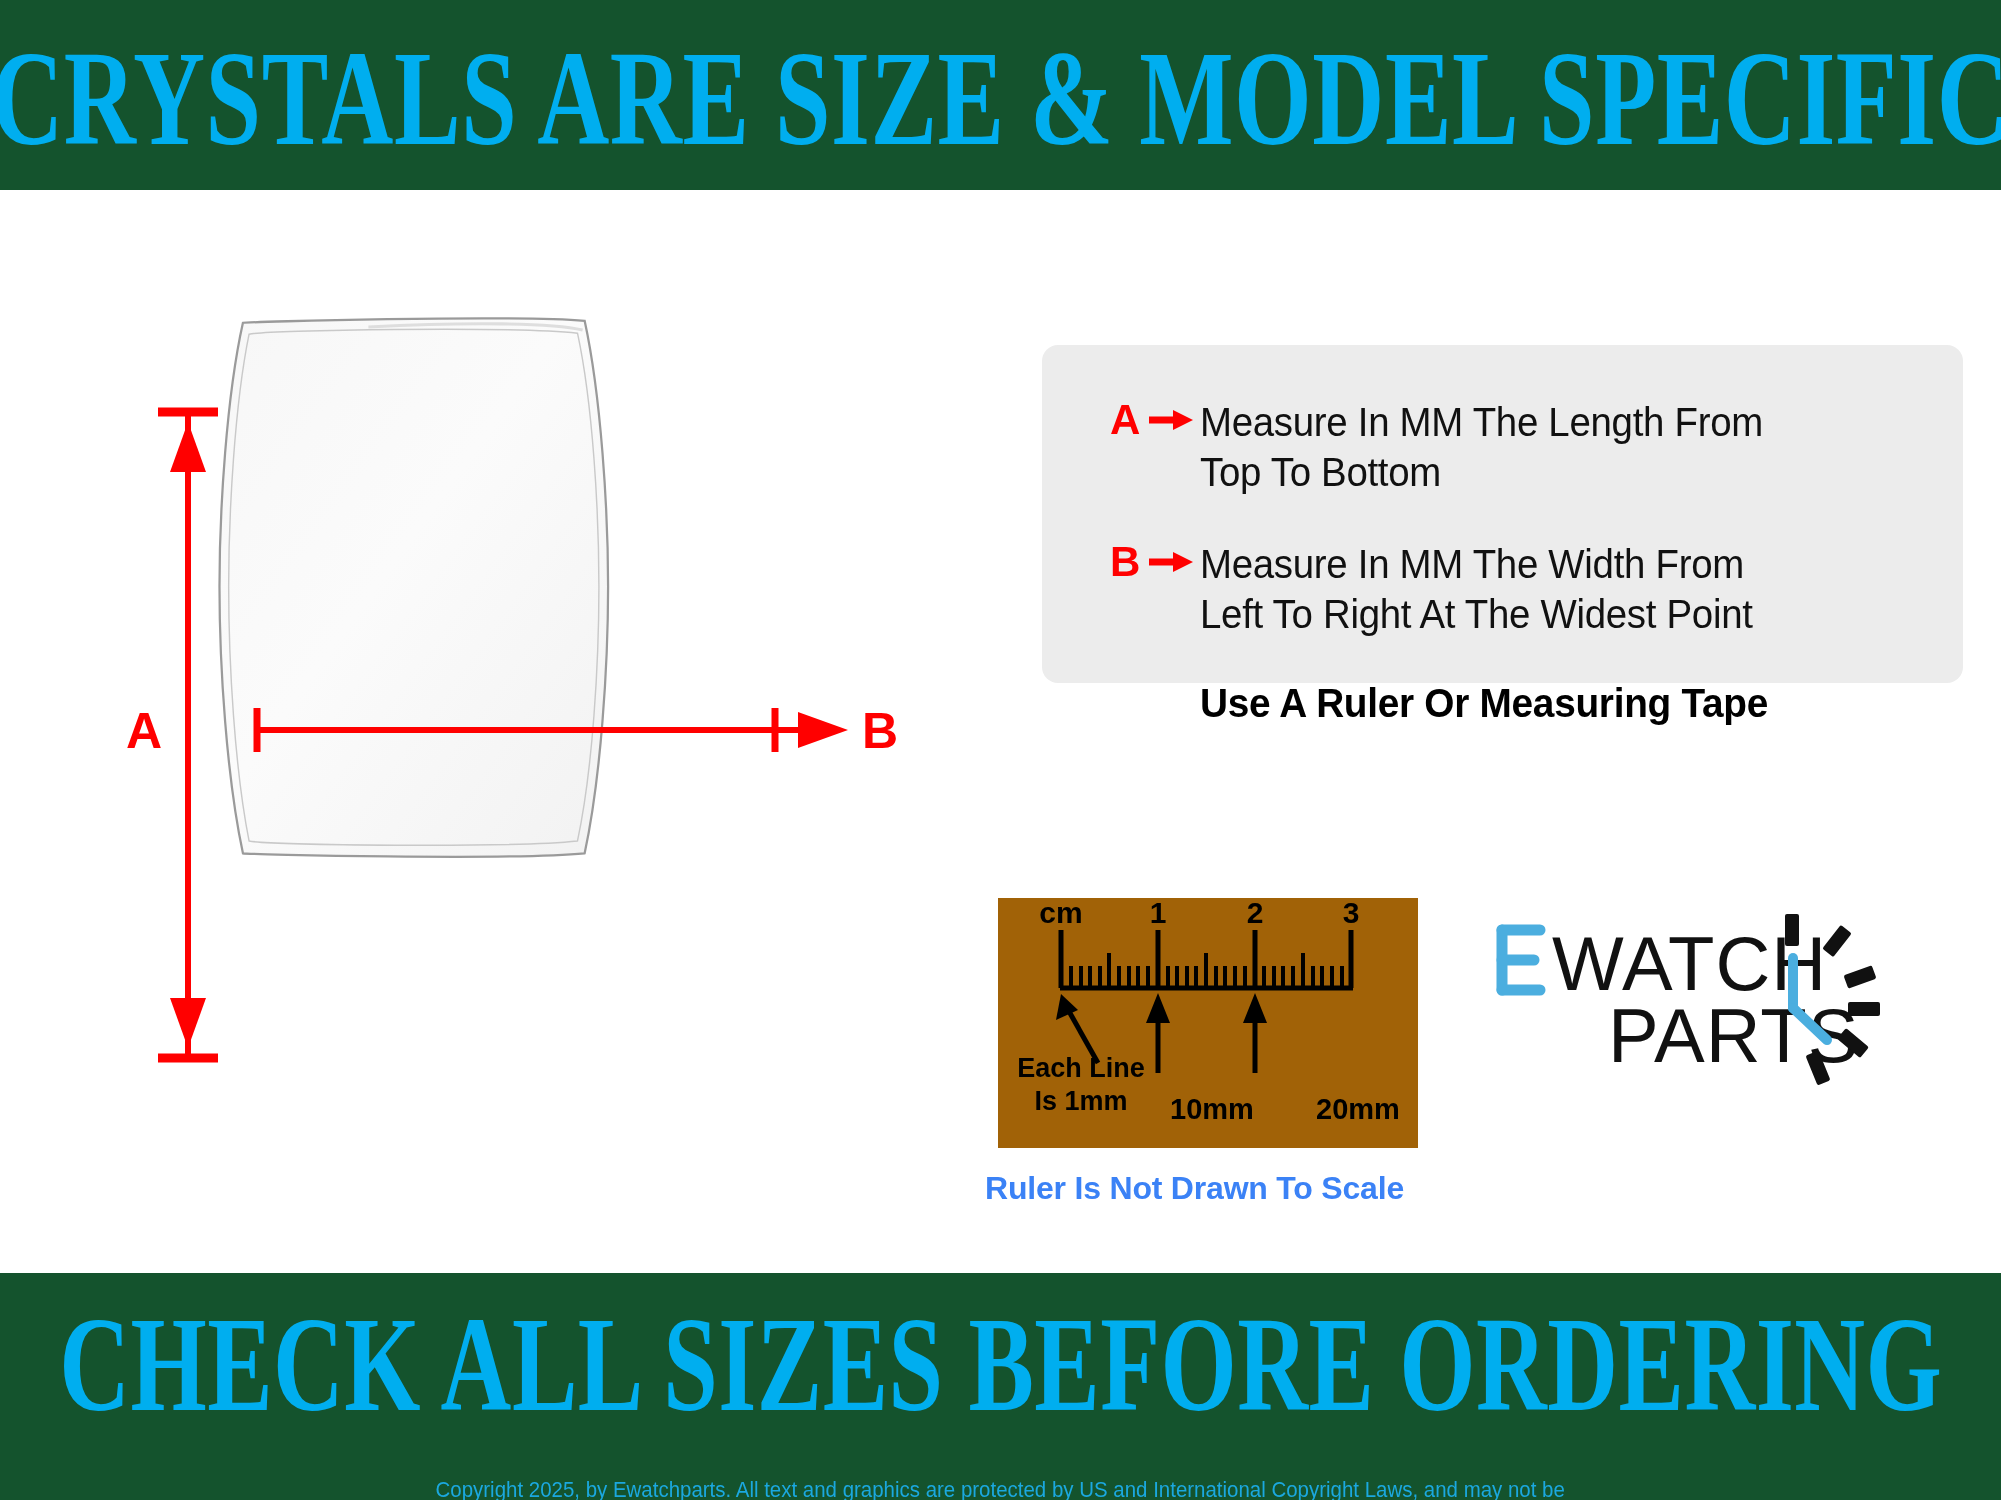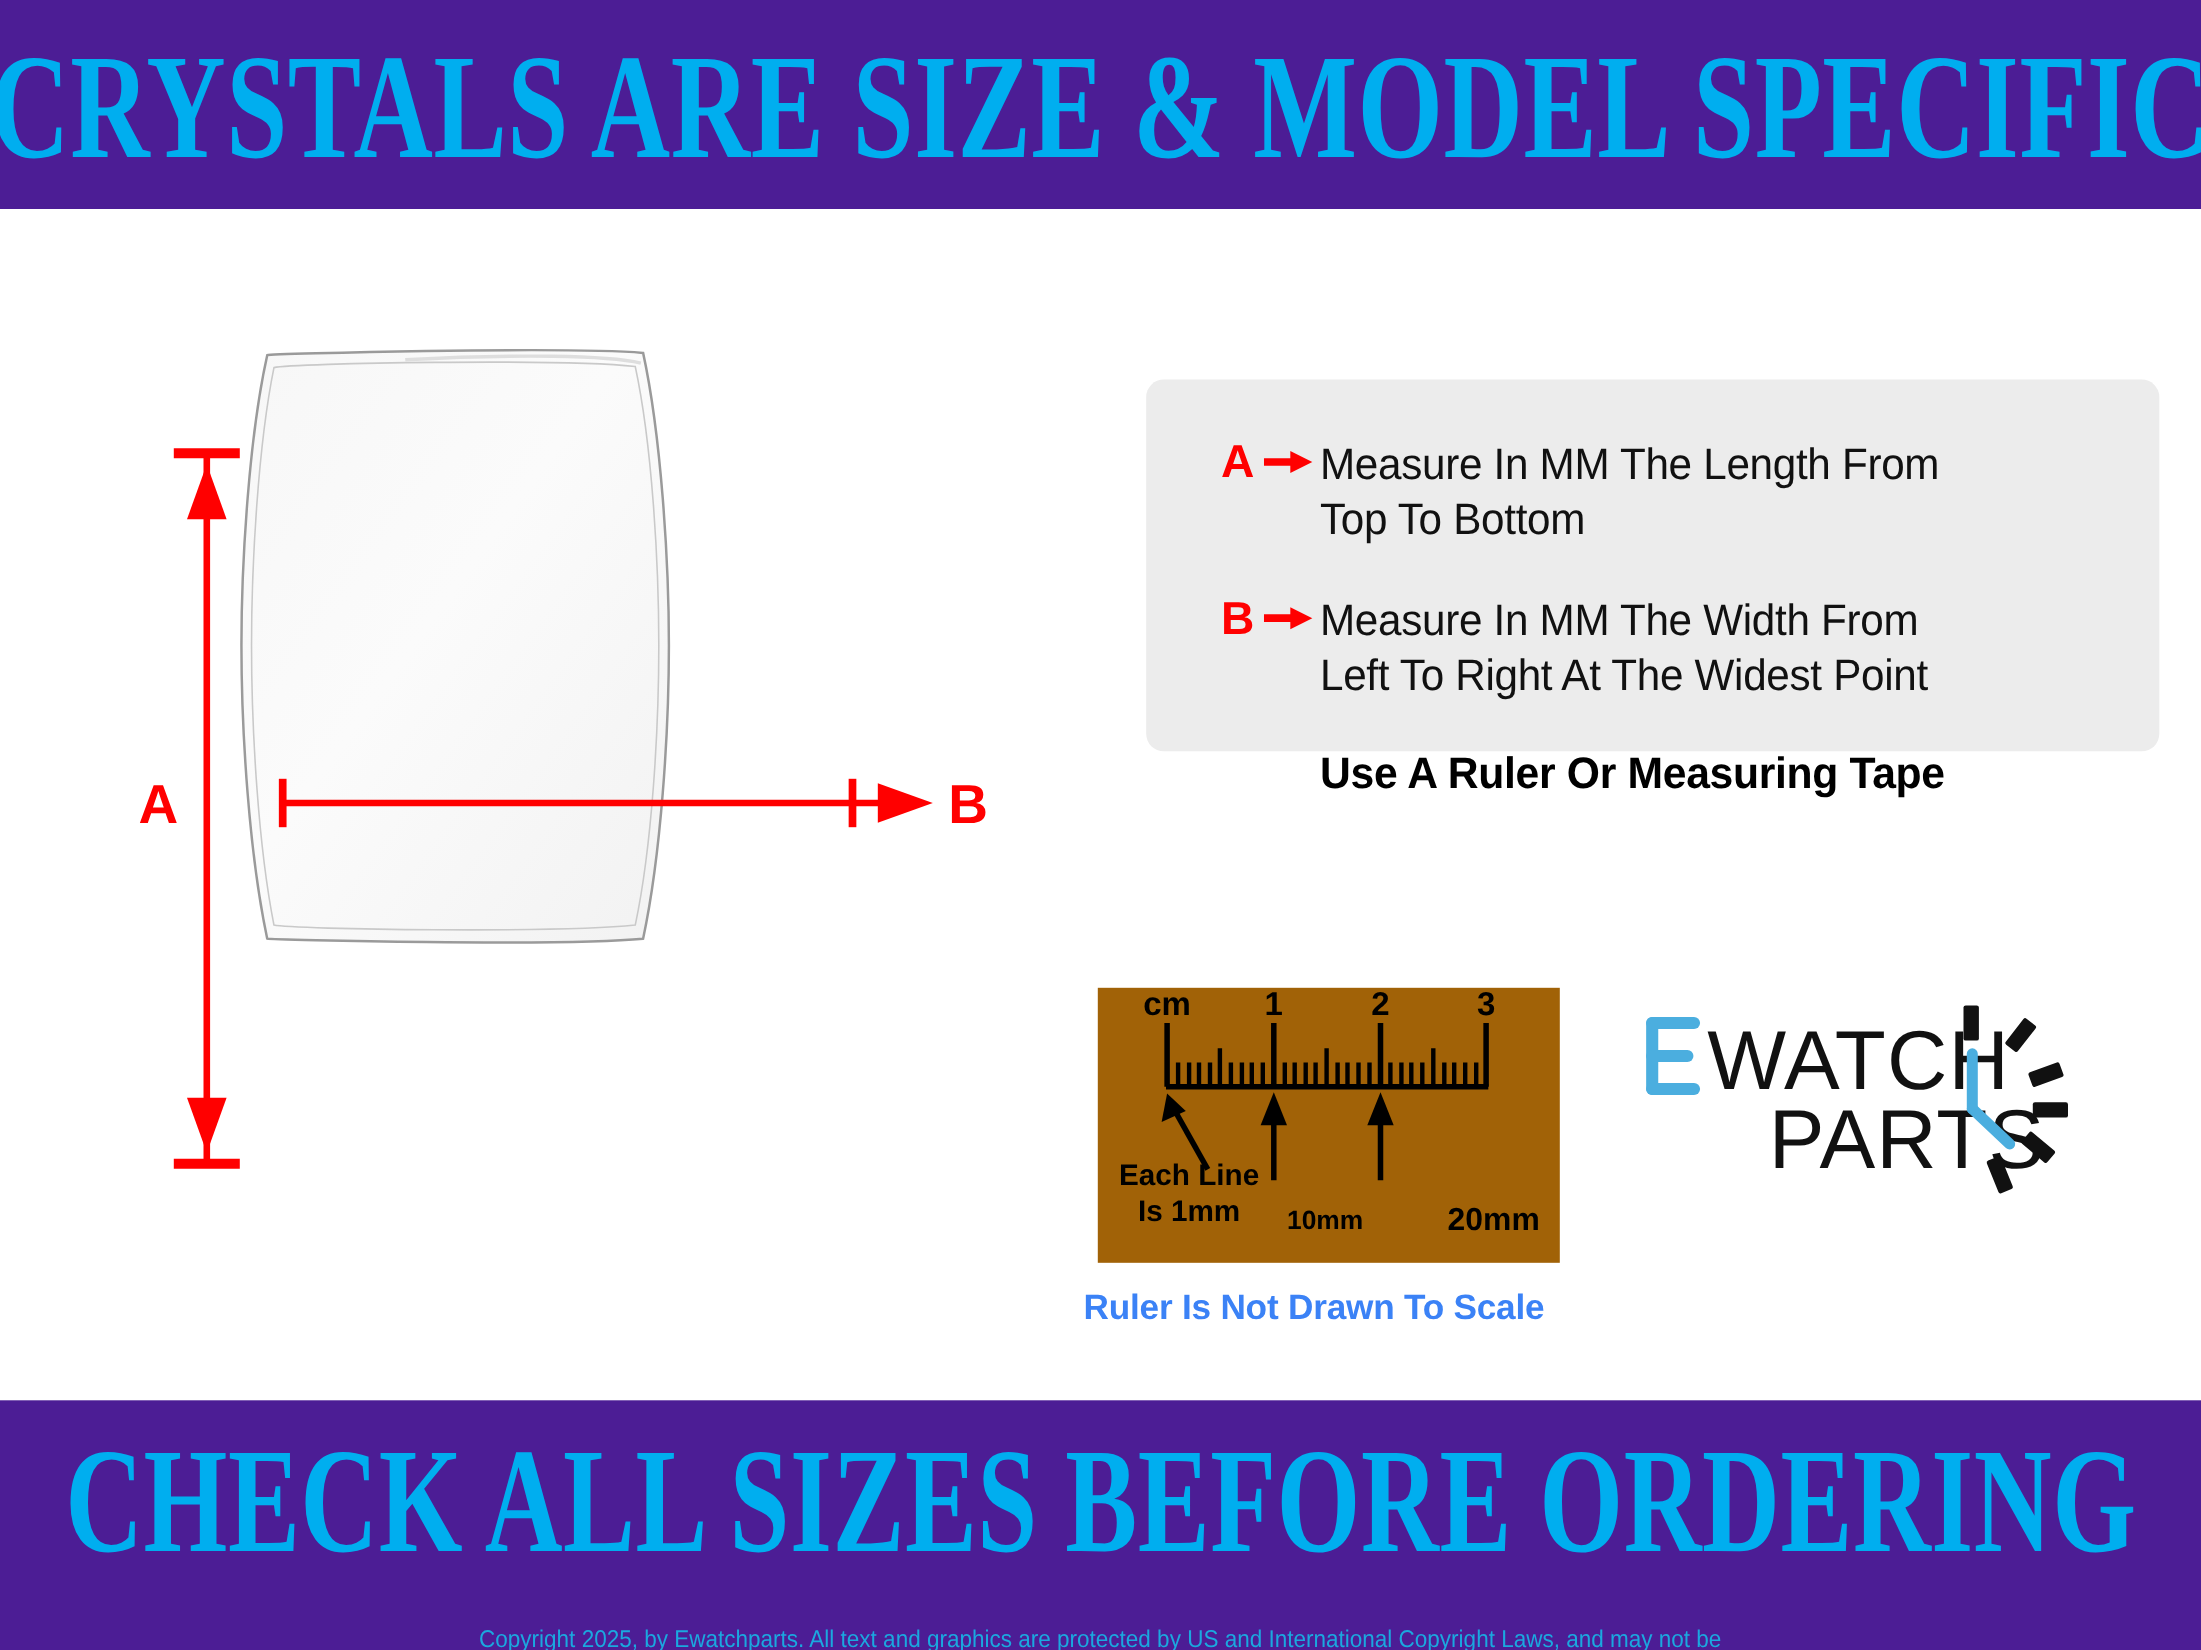--- a/index.html
+++ b/index.html
@@ -17,21 +17,21 @@
     width: 2001px;
     height: 1500px;
     background: #ffffff;
   }
 
   
   .bar {
     position: absolute;
     left: 0;
     width: 2001px;
-    background: #4c1d95;
+    background: #14532d;
     display: flex;
     flex-direction: column;
     align-items: center;
     justify-content: center;
     overflow: hidden;
   }
   #header-bar { top: 0; height: 190px; }
   #footer-bar { top: 1273px; height: 227px; justify-content: center; padding-top: 8px; }
 
   .banner-text {
@@ -148,21 +148,21 @@
   .ruler-caption {
     position: absolute;
     font-weight: bold;
     color: #000000;
     font-size: 27px;
     line-height: 33px;
     text-align: center;
     white-space: nowrap;
   }
   #cap-each-line { left: 986px; top: 1052px; width: 190px; }
-  #cap-10mm { left: 1170px; top: 1093px; font-size: 24px; }
+  #cap-10mm { left: 1170px; top: 1093px; font-size: 29px; }
   #cap-20mm { left: 1275px; top: 1093px; font-size: 29px; margin-left: 41px; }
 
   #ruler-disclaimer {
     position: absolute;
     left: 985px; top: 1170px;
     font-size: 32px;
     font-weight: bold;
     color: #3b82f6;
     white-space: nowrap;
     letter-spacing: -0.2px;

